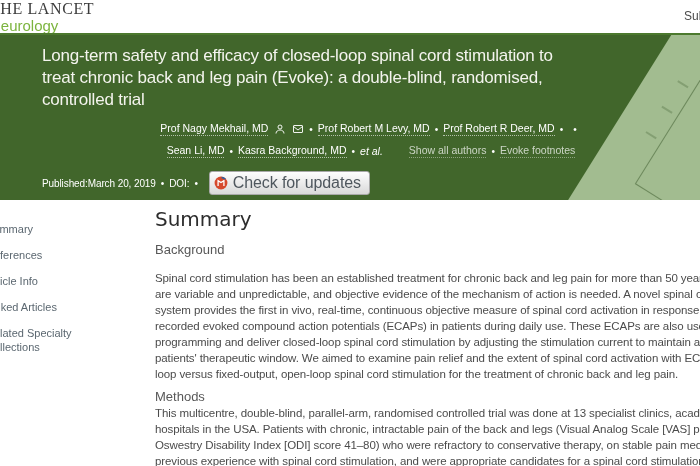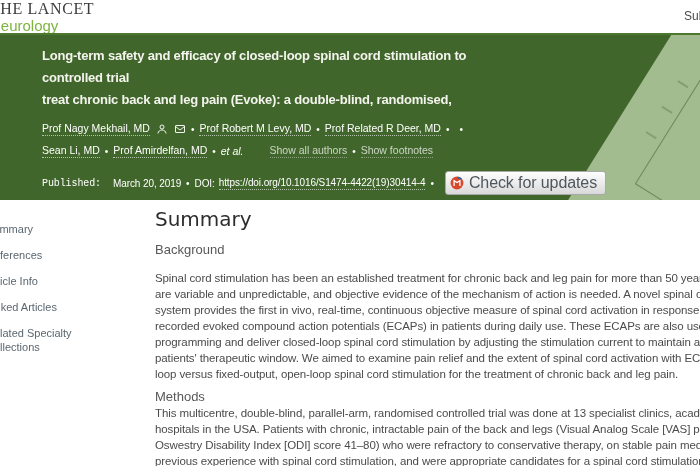--- a/index.html
+++ b/index.html
@@ -14,34 +14,34 @@
   .subscribe{position:absolute;left:684px;top:9px;font-size:12px;color:#4a4a4a;white-space:nowrap;cursor:pointer;}
   .header-rule{position:absolute;left:0;top:33px;width:700px;height:2px;background:#4c792e;z-index:4;}
 
   
   .hero{position:absolute;left:0;top:35px;width:700px;height:165px;background:#41662b;overflow:hidden;color:#fff;}
   .hero-art{position:absolute;left:690px;top:-30px;width:430px;height:420px;background:#a2bc90;
             transform-origin:top left;transform:rotate(32deg);}
   .art-line{position:absolute;background:rgba(55,85,40,.5);}
   .art-bar{position:absolute;background:rgba(55,85,40,.28);height:2px;}
   .hero-content{position:relative;padding:10px 0 0 42px;z-index:2;}
-  .hero-title div{font-size:13px;font-weight:700;letter-spacing:-.2px;line-height:22px;
+  .hero-title div{font-size:17px;font-weight:400;letter-spacing:-.2px;line-height:22px;
                   color:#f4f4ee;white-space:nowrap;}
-  .authors-row{display:flex;align-items:center;font-size:10.5px;white-space:nowrap;}
+  .authors-row{display:flex;align-items:center;font-size:10.5px;white-space:nowrap;justify-content:center;}
   .authors-row.r1{margin-top:11px;}
   .authors-row.r2{margin-top:8px;}
   .author-link{border-bottom:1px dotted rgba(255,255,255,.6);padding-bottom:1px;cursor:pointer;}
   .sep{margin:0 5px;font-size:10px;}
   .etal{margin-right:4px;font-style:italic;}
   .muted-link{color:rgba(255,255,255,.72);border-bottom:1px dotted rgba(255,255,255,.4);
               padding-bottom:1px;cursor:pointer;margin-left:22px;}
   .mini-icon{width:12px;height:12px;margin-left:6px;flex:0 0 auto;}
   .published-row{display:flex;align-items:center;margin-top:13px;font-size:10px;
                  letter-spacing:-.1px;white-space:nowrap;}
-  .pub-label{margin-right:12px;font-family:Liberation Mono, monospace;}
+  .pub-label{margin-right:0;}
   .doi-link{border-bottom:1px dotted rgba(255,255,255,.6);padding-bottom:1px;cursor:pointer;margin-left:4px;}
   .check-btn{display:inline-flex;align-items:center;gap:5px;margin-left:6px;
              background:linear-gradient(#fefefe,#d9d9d9);border:1px solid #a8a8a8;border-radius:3px;
              padding:2px 8px 2px 4px;color:#4f575e;font-size:16px;cursor:pointer;}
   .check-btn svg{width:14px;height:14px;flex:0 0 auto;}
 
   
   .sidebar{position:absolute;left:-14px;top:222px;width:106px;}
   .sidebar-link{display:block;margin-bottom:12px;font-size:11px;line-height:14px;color:#5b6770;cursor:pointer;}
 
@@ -76,59 +76,58 @@
 
       <div class="art-bar" style="left:30px;top:70px;width:12px;"></div>
       <div class="art-bar" style="left:30px;top:100px;width:12px;"></div>
       <div class="art-bar" style="left:30px;top:130px;width:12px;"></div>
 
     </div>
 
     <div class="hero-content">
       <div class="hero-title">
         <div>Long-term safety and efficacy of closed-loop spinal cord stimulation to</div>
+        <div>treat chronic back and leg pain (Evoke): a double-blind, randomised,</div>
         <div>controlled trial</div>
-        <div>treat chronic back and leg pain (Evoke): a double-blind, randomised,</div>
       </div>
 
       <div class="authors-row r1">
         <span class="author-link">Prof Nagy Mekhail, MD</span>
         <svg class="mini-icon" viewBox="0 0 24 24" fill="none" stroke="rgba(255,255,255,.92)" stroke-width="2">
             <circle cx="12" cy="8" r="4"></circle>
             <path d="M4 21c0-4.5 4-7 8-7s8 2.5 8 7"></path>
           </svg>
         <svg class="mini-icon" viewBox="0 0 24 24" fill="none" stroke="rgba(255,255,255,.92)" stroke-width="2">
             <rect x="3" y="5" width="18" height="14" rx="1"></rect>
             <path d="M3 7l9 7 9-7"></path>
           </svg>
         <span class="sep">•</span>
         <span class="author-link">Prof Robert M Levy, MD</span>
         <span class="sep">•</span>
-        <span class="author-link">Prof Related R Deer, MD</span>
+        <span class="author-link">Prof Robert R Deer, MD</span>
         <span class="sep">•</span>
         <span class="sep">•</span>
       </div>
 
       <div class="authors-row r2">
         <span class="author-link">Sean Li, MD</span>
         <span class="sep">•</span>
-        <span class="author-link">Prof Amirdelfan, MD</span>
+        <span class="author-link">Kasra Background, MD</span>
         <span class="sep">•</span>
         <span class="etal">et al.</span>
         <span class="muted-link">Show all authors</span>
         <span class="sep">•</span>
-        <span class="muted-link" style="margin-left:0;">Show footnotes</span>
+        <span class="muted-link" style="margin-left:0;">Evoke footnotes</span>
       </div>
 
       <div class="published-row">
         <span class="pub-label">Published:</span>
         <span>March 20, 2019</span>
         <span class="sep">•</span>
         <span>DOI:</span>
-        <span class="doi-link">https://doi.org/10.1016/S1474-4422(19)30414-4</span>
         <span class="sep">•</span>
         <span class="check-btn">
           <svg viewBox="0 0 24 24">
             <circle cx="12" cy="12" r="11" fill="#d6492c"></circle>
             <path d="M7 17V8l5 3.2L17 8v9" stroke="#ffffff" stroke-width="2.2" fill="none"></path>
             <path d="M13 2.5a10 10 0 0 1 6.5 3" stroke="#2b5fa3" stroke-width="2.5" fill="none"></path>
           </svg>
           <span>Check for updates</span>
         </span>
       </div>

